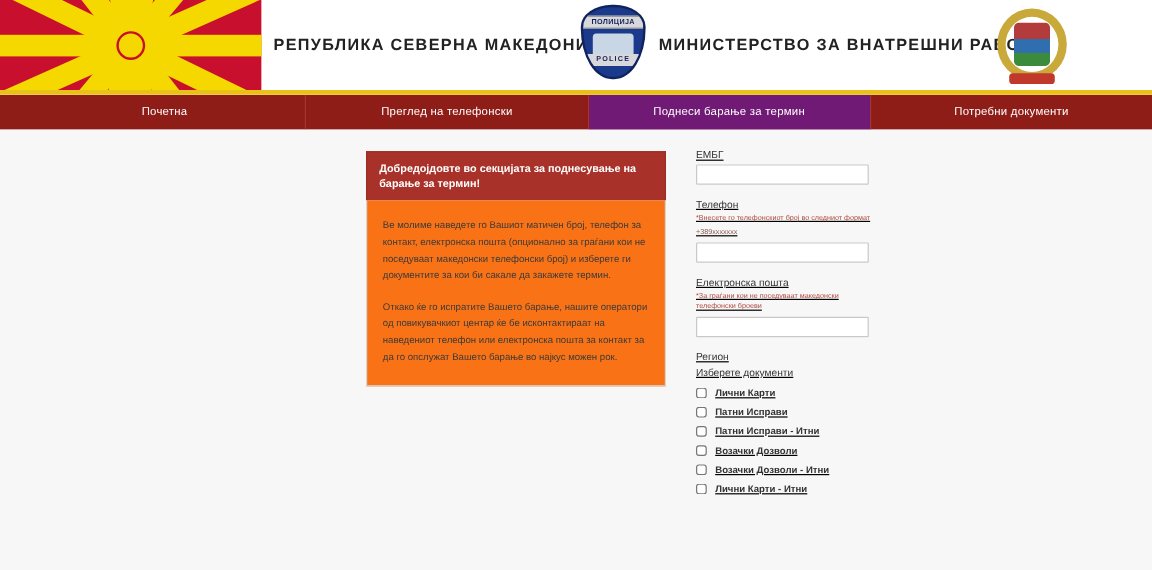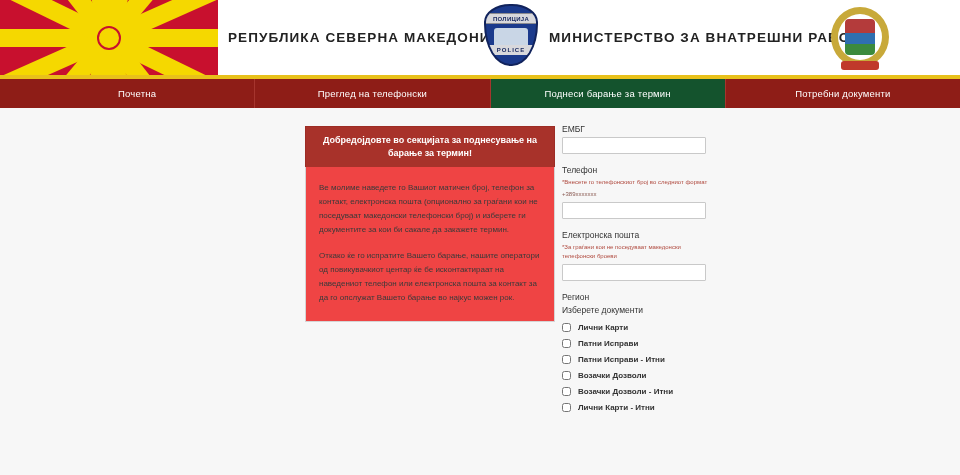--- a/index.html
+++ b/index.html
@@ -146,62 +146,63 @@
     flex: 1 1 0;
     display: flex;
     align-items: center;
     justify-content: center;
     border-right: 1px solid #a6352e;
     cursor: pointer;
     letter-spacing: .2px;
     white-space: nowrap;
   }
   .nav-item:last-child { border-right: none; }
-  .nav-item.active { background: #14532d; }
+  .nav-item.active { background: #701a75; }
 
   
   .content {
     position: relative;
     height: 363px;
     background: #f7f7f7;
   }
 
   .info-panel {
     position: absolute;
     left: 305px; top: 18px;
     width: 250px;
   }
   .info-head {
     background: #a8322a;
     color: #ffffff;
     font-size: 9px;
     font-weight: bold;
-    text-align: center;
+    text-align: left;
     padding: 7px 10px;
     line-height: 1.45;
     border: 1px solid #9c2c25;
     border-bottom: none;
   }
   .info-body {
-    background: #ef4444;
+    background: #f97316;
     border: 1px solid #d6d4d4;
     border-top: none;
     padding: 14px 13px 16px 13px;
     font-size: 8px;
     color: #3a3a3a;
     line-height: 1.75;
   }
   .info-body p { margin: 0 0 12px 0; }
   .info-body p:last-child { margin-bottom: 0; }
 
   
   .form-col {
     position: absolute;
-    left: 562px; top: 16px;
+    left: 580px; top: 16px;
     width: 150px;
+    text-decoration: underline;
   }
   .field-label {
     font-size: 8.5px;
     color: #333333;
     margin: 0 0 3px 0;
   }
   .field-note {
     font-size: 6px;
     color: #b04a3f;
     line-height: 1.5;

